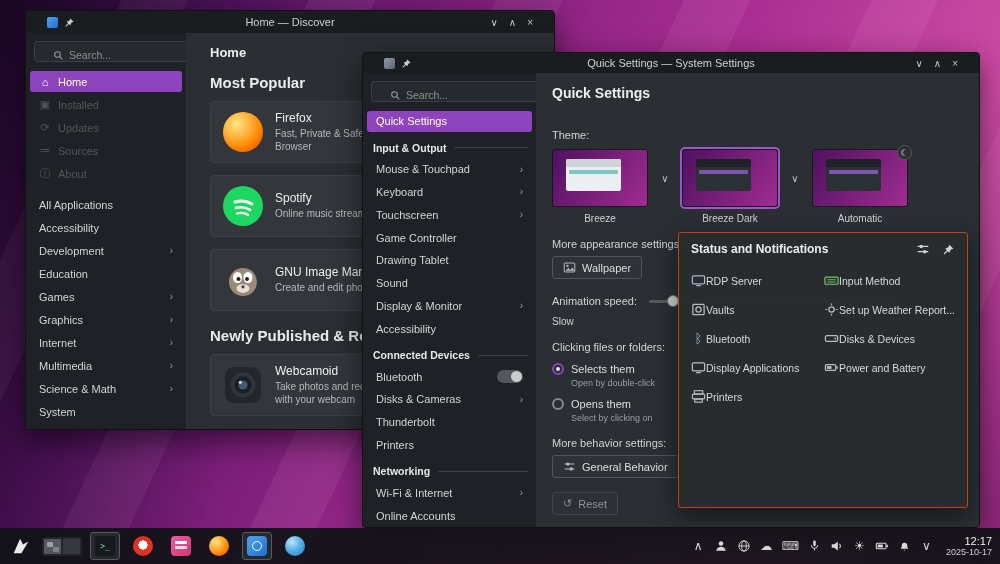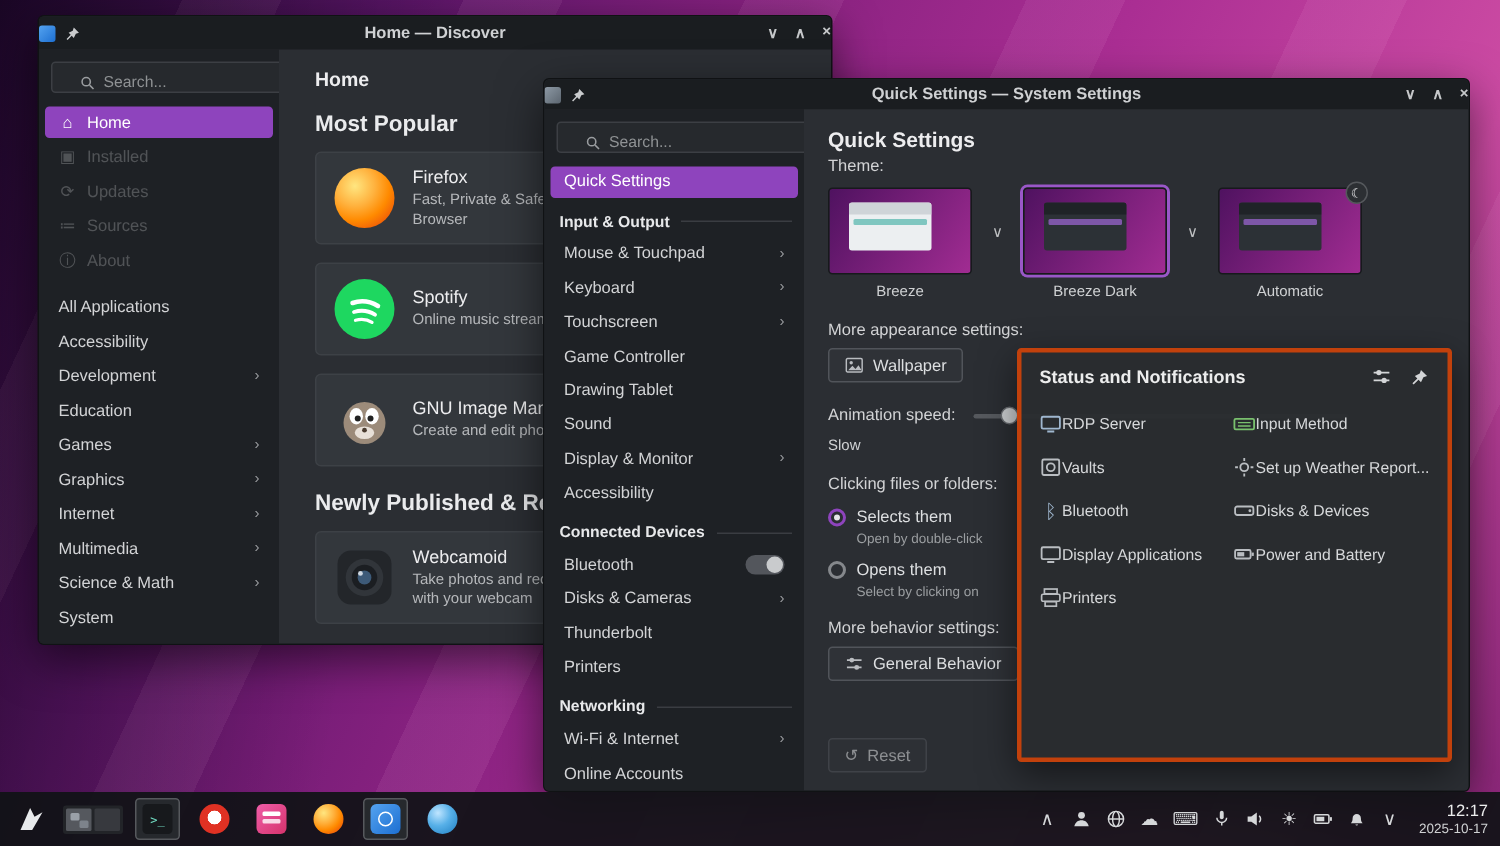--- a/index.html
+++ b/index.html
@@ -5,21 +5,21 @@
   *{box-sizing:border-box;margin:0;padding:0;}
   html,body{width:1000px;height:564px;}
   body{font-family:"Liberation Sans",sans-serif;position:relative;overflow:hidden;background:#000;}
   svg{display:block;}
   .desktop{position:absolute;inset:0;background:
     linear-gradient(100deg, rgba(0,0,0,.40) 0%, rgba(0,0,0,0) 28%),
     repeating-linear-gradient(115deg, rgba(255,190,235,0) 0 110px, rgba(255,190,235,.08) 110px 170px),
     linear-gradient(115deg,#2c0b3e 0%,#5a1568 20%,#86217f 40%,#aa2e93 60%,#cc4ba3 82%,#8a2579 100%);}
 
   .window{position:absolute;border:1px solid #101214;border-radius:4px;box-shadow:0 10px 30px rgba(0,0,0,.55);display:flex;flex-direction:column;overflow:hidden;background:#2a2d32;}
-  .titlebar{flex:0 0 22px;background:#1a1d20;display:flex;align-items:center;padding:0 0;position:relative;font-weight:bold;}
+  .titlebar{flex:0 0 22px;background:#1a1d20;display:flex;align-items:center;padding:0 21px;position:relative;}
   .tb-left{display:flex;gap:6px;align-items:center;color:#b9bbbe;z-index:1;}
   .appbadge{width:11px;height:11px;border-radius:2px;}
   .badge-discover{background:linear-gradient(135deg,#54a3f0,#1d6fd1);}
   .badge-settings{background:linear-gradient(135deg,#8d99a5,#5c6670);}
   .pin{color:#c9cbcd;}
   .tb-title{position:absolute;left:0;right:0;text-align:center;font-size:11px;color:#cfd1d3;pointer-events:none;}
   .tb-btns{margin-left:auto;display:flex;gap:11px;color:#c6c8ca;font-size:10px;z-index:1;}
 
   .win-body{flex:1;display:flex;min-height:0;}
   .sidebar{background:#1e2125;display:flex;flex-direction:column;overflow:hidden;}
@@ -47,21 +47,21 @@
   .card{display:flex;align-items:center;gap:12px;background:#33373c;border:1px solid #3d4146;border-radius:4px;height:62px;padding:0 12px;margin-bottom:12px;}
   .appicon{width:40px;height:40px;flex:0 0 auto;border-radius:50%;}
   .icon-firefox{background:radial-gradient(circle at 34% 30%,#ffe680 0%,#ffb13d 35%,#ff8a00 60%,#e3350d 100%);}
   .icon-spotify{background:#1ed760;display:flex;align-items:center;justify-content:center;}
   .app-name{font-size:12px;font-weight:normal;color:#ededef;margin-bottom:3px;white-space:nowrap;}
   .app-desc{font-size:10px;color:#b6b8bb;line-height:1.25;max-width:150px;}
 
   .s-main{flex:1;background:#2b2e33;padding:12px 16px;position:relative;overflow:hidden;}
   .s-main h1{font-size:14px;font-weight:bold;color:#ededef;}
   .flabel{font-size:11px;color:#d2d3d5;}
-  .mt12{margin-top:4px;} .mt14{margin-top:14px;} .mt6{margin-top:6px;}
+  .mt12{margin-top:28px;} .mt14{margin-top:14px;} .mt6{margin-top:6px;}
   .themes{display:flex;gap:10px;margin-top:8px;align-items:flex-start;}
   .theme{width:96px;display:flex;flex-direction:column;align-items:center;}
   .thumb{width:96px;height:58px;border-radius:3px;position:relative;background:linear-gradient(125deg,#4f1260,#a12c92);border:1px solid #17191c;}
   .theme.selected .thumb{box-shadow:0 0 0 2px #9a57c8;}
   .theme-label{font-size:10px;color:#cfd1d3;margin-top:6px;white-space:nowrap;}
   .combo-arrow{color:#bfc1c3;font-size:10px;width:14px;text-align:center;margin-top:24px;}
   .mini-win{position:absolute;left:14%;top:16%;width:58%;height:58%;border-radius:2px;overflow:hidden;}
   .mw-light{background:#eceff1;} .mw-light .mtb{height:26%;background:#cfd4d8;}
   .mw-light .mrow{margin:3px;height:4px;background:#7fc6c0;border-radius:1px;}
   .mw-dark{background:#2c3136;} .mw-dark .mtb{height:26%;background:#1f2327;}
@@ -73,21 +73,21 @@
   .slider-knob{position:absolute;left:18px;top:-5px;width:12px;height:12px;border-radius:50%;background:#cdd0d2;border:1px solid #6a6d72;}
   .slow{font-size:10px;color:#cfd1d3;margin-top:9px;}
   .radio-row{display:flex;align-items:center;gap:7px;margin-top:10px;}
   .radio{width:12px;height:12px;border-radius:50%;border:2px solid #8e44bd;position:relative;flex:0 0 auto;}
   .radio.checked::after{content:"";position:absolute;inset:2px;background:#e6e7e9;border-radius:50%;}
   .radio.unchecked{border-color:#85888c;}
   .radio-label{font-size:11px;color:#dddfe1;}
   .radio-sub{font-size:9px;color:#9b9ea1;margin:3px 0 0 19px;white-space:nowrap;}
   .reset-btn{position:absolute;left:16px;bottom:12px;opacity:.55;}
 
-  .popup{position:absolute;background:rgba(41,44,48,.97);border:3px solid #c2410c;border-radius:3px;box-shadow:0 8px 24px rgba(0,0,0,.5);padding:9px 12px;}
+  .popup{position:absolute;background:rgba(41,44,48,.97);border:1px solid #c2410c;border-radius:3px;box-shadow:0 8px 24px rgba(0,0,0,.5);padding:9px 12px;}
   .popup-hdr{display:flex;align-items:center;margin-bottom:10px;}
   .popup-title{font-size:12px;font-weight:bold;color:#eceded;}
   .hicons{margin-left:auto;display:flex;gap:12px;color:#d3d5d7;align-items:center;}
   .pcols{display:flex;gap:6px;}
   .pcol{flex:1;display:flex;flex-direction:column;}
   .pitem{display:flex;align-items:center;gap:0;height:29px;font-size:10.5px;color:#d6d8da;white-space:nowrap;}
   .pglyph{width:15px;text-align:center;font-size:13px;color:#9fb7cf;}
 
   .taskbar{position:absolute;left:0;right:0;bottom:0;height:36px;background:rgba(16,18,21,.93);display:flex;align-items:center;padding:0 8px;gap:8px;z-index:6;}
   .launcher{width:26px;height:26px;display:flex;align-items:center;justify-content:center;}

